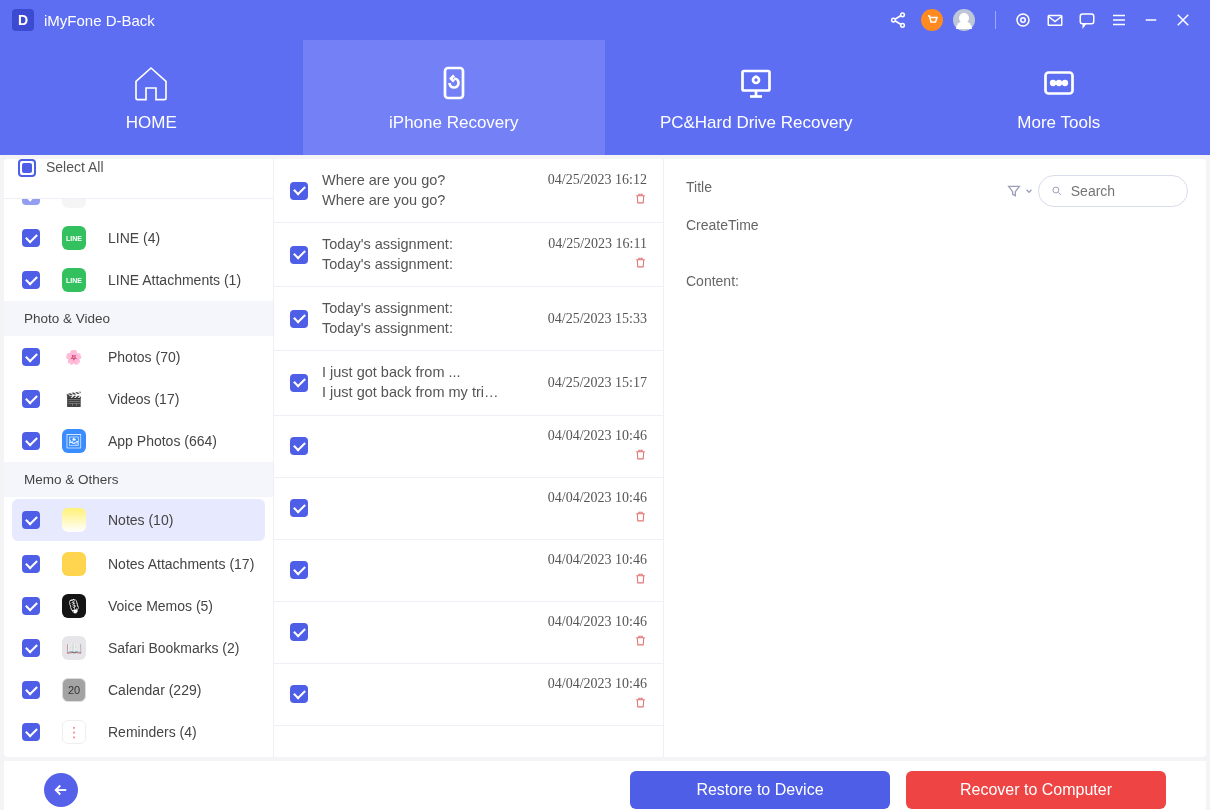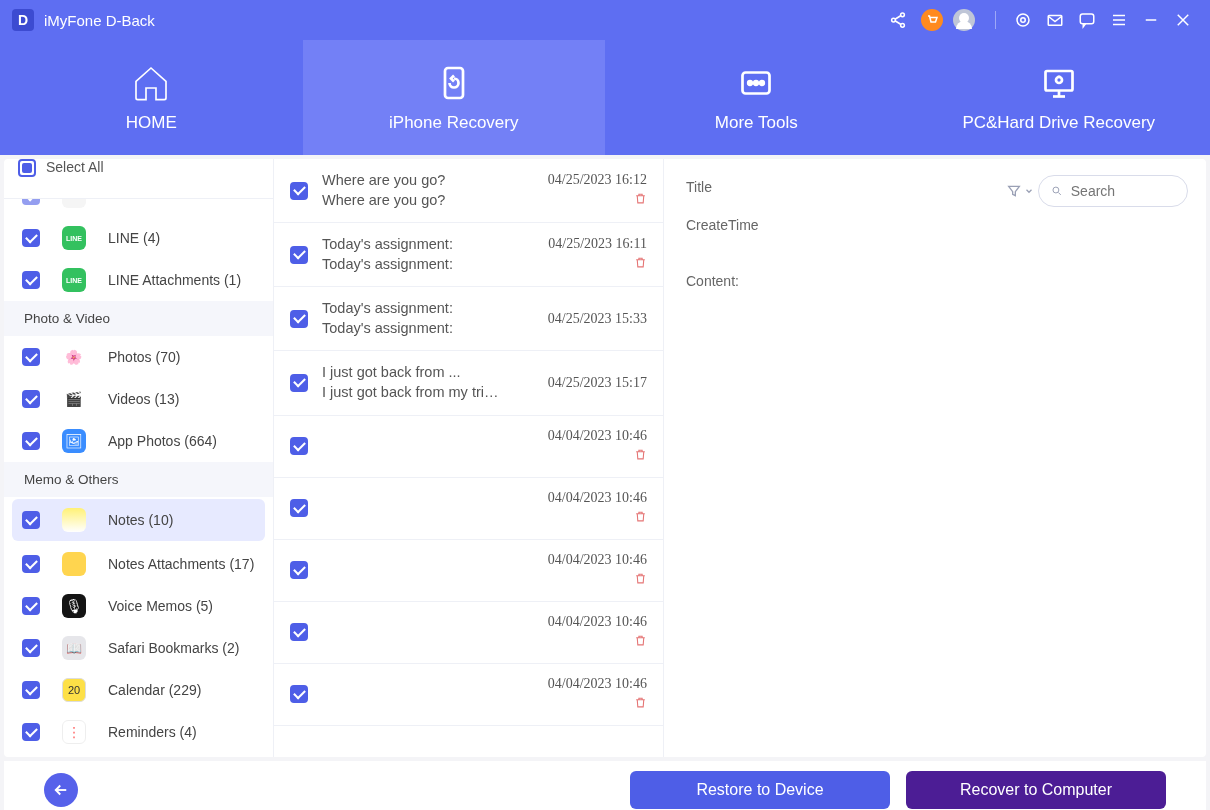--- a/index.html
+++ b/index.html
@@ -179,21 +179,21 @@
   }
   .footer .spacer{flex:1;}
   .bigbtn {
     height:38px;
     min-width:260px;
     border-radius:6px;
     display:flex;align-items:center;justify-content:center;
     color:#fff; font-size:16px; cursor:pointer;
   }
   .bigbtn.solid   { background:#4e5ee7; }
-  .bigbtn.dark    { background:#4c1d95; }
+  .bigbtn.dark    { background:#ef4444; }
 </style>
 </head>
 <body>
 
 <div class="titlebar">
   <div class="logo">D</div>
   <div class="title">iMyFone D-Back</div>
   <div class="spacer"></div>
   <div class="tico">
     <svg width="18" height="18" viewBox="0 0 24 24" stroke-width="2">
@@ -260,44 +260,44 @@
   </div>
   <div class="tab active">
     <div class="tabicon">
       <svg width="36" height="36" viewBox="0 0 24 24" stroke-width="1.8">
           <rect x="6" y="2" width="12" height="20" rx="2"></rect>
           <path d="M9 12a3 3 0 1 0 3-3"></path>
           <path d="M12 7l-2 2 2 2"></path>
         </svg>
     </div>
     <span>iPhone Recovery</span>
-  </div>
-  <div class="tab">
-    <div class="tabicon">
-      <svg width="36" height="36" viewBox="0 0 24 24" stroke-width="1.8">
-          <rect x="3" y="5" width="18" height="14" rx="2"></rect>
-          <circle cx="8" cy="12" r="1.2" fill="#fff"></circle>
-          <circle cx="12" cy="12" r="1.2" fill="#fff"></circle>
-          <circle cx="16" cy="12" r="1.2" fill="#fff"></circle>
-        </svg>
-    </div>
-    <span>More Tools</span>
   </div>
   <div class="tab">
     <div class="tabicon">
       <svg width="36" height="36" viewBox="0 0 24 24" stroke-width="1.8">
           <rect x="3" y="4" width="18" height="13" rx="1"></rect>
           <line x1="8" y1="21" x2="16" y2="21"></line>
           <line x1="12" y1="17" x2="12" y2="21"></line>
           <circle cx="12" cy="10" r="2"></circle>
           <path d="M12 8v-1"></path>
         </svg>
     </div>
     <span>PC&amp;Hard Drive Recovery</span>
   </div>
+  <div class="tab">
+    <div class="tabicon">
+      <svg width="36" height="36" viewBox="0 0 24 24" stroke-width="1.8">
+          <rect x="3" y="5" width="18" height="14" rx="2"></rect>
+          <circle cx="8" cy="12" r="1.2" fill="#fff"></circle>
+          <circle cx="12" cy="12" r="1.2" fill="#fff"></circle>
+          <circle cx="16" cy="12" r="1.2" fill="#fff"></circle>
+        </svg>
+    </div>
+    <span>More Tools</span>
+  </div>
 </div>
 
 <div class="content">
 
   <div class="sidebar">
     <div class="selectall">
       <div class="chk indet"></div>
       <span>Select All</span>
     </div>
     <div class="catlist" id="catlist">
@@ -318,21 +318,21 @@
         </div>
         <div class="grouphdr">Photo &amp; Video</div>
         <div class="catitem">
           <div class="chk checked"></div>
           <div class="appico" style="background: rgb(255, 255, 255);">🌸</div>
           <span>Photos (70)</span>
         </div>
         <div class="catitem">
           <div class="chk checked"></div>
           <div class="appico" style="background: rgb(255, 255, 255);">🎬</div>
-          <span>Videos (13)</span>
+          <span>Videos (17)</span>
         </div>
         <div class="catitem">
           <div class="chk checked"></div>
           <div class="appico" style="background: rgb(58, 141, 255);">🖼</div>
           <span>App Photos (664)</span>
         </div>
         <div class="grouphdr">Memo &amp; Others</div>
         <div class="catitem selected">
           <div class="chk checked"></div>
           <div class="appico" style="background: linear-gradient(rgb(255, 241, 118), rgb(255, 255, 255));"></div>
@@ -348,21 +348,21 @@
           <div class="appico" style="background: rgb(20, 20, 20);">🎙</div>
           <span>Voice Memos (5)</span>
         </div>
         <div class="catitem">
           <div class="chk checked"></div>
           <div class="appico" style="background: rgb(230, 230, 234); font-size: 13px;">📖</div>
           <span>Safari Bookmarks (2)</span>
         </div>
         <div class="catitem">
           <div class="chk checked"></div>
-          <div class="appico" style="background: #fde047; color: rgb(51, 51, 51); font-size: 11px; border: 1px solid rgb(221, 221, 221);">20</div>
+          <div class="appico" style="background: #a3a3a3; color: rgb(51, 51, 51); font-size: 11px; border: 1px solid rgb(221, 221, 221);">20</div>
           <span>Calendar (229)</span>
         </div>
         <div class="catitem">
           <div class="chk checked"></div>
           <div class="appico" style="background: rgb(255, 255, 255); color: rgb(255, 107, 107); border: 1px solid rgb(238, 238, 238);">⋮</div>
           <span>Reminders (4)</span>
         </div>
       </div>
   </div>
 

